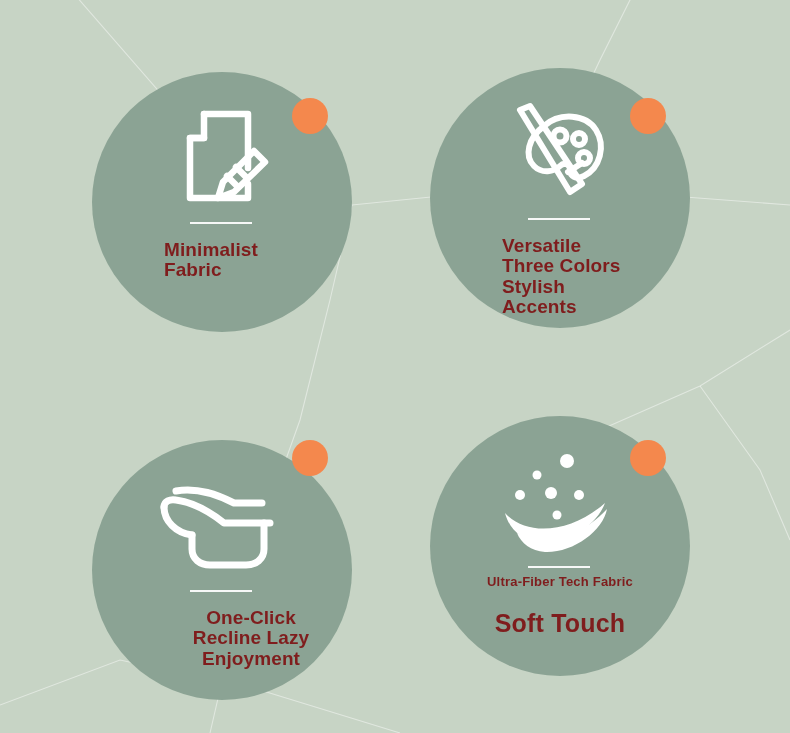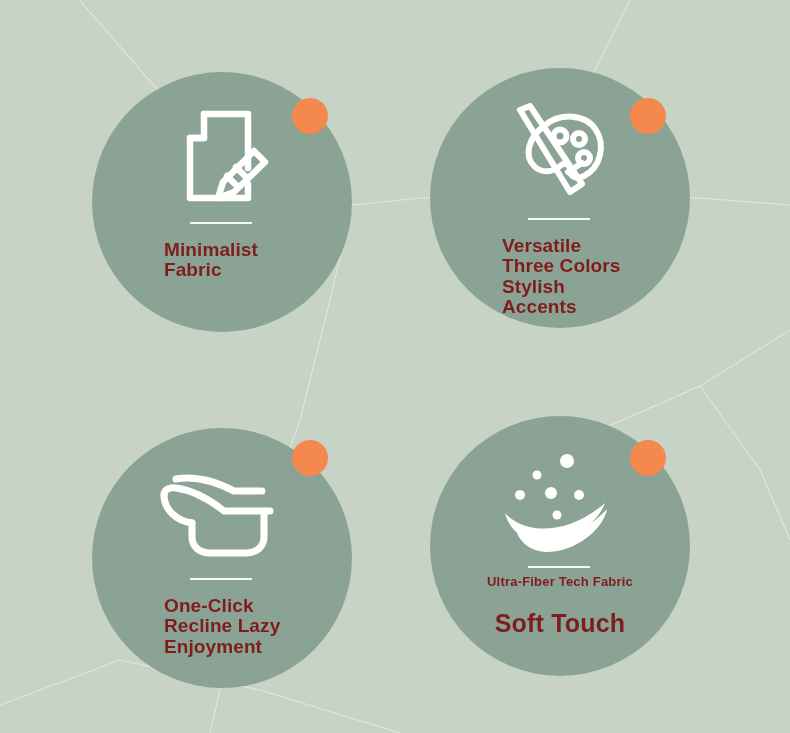--- a/index.html
+++ b/index.html
@@ -36,21 +36,21 @@
     position: absolute;
     width: 260px;
     height: 260px;
     border-radius: 50%;
     background: #8ba394;
     box-sizing: border-box;
   }
 
   .circle.c1 { left: 92px;  top: 72px;  }
   .circle.c2 { left: 430px; top: 68px;  }
-  .circle.c3 { left: 92px;  top: 428px; }
+  .circle.c3 { left: 92px;  top: 440px; text-align: center; }
   .circle.c4 { left: 430px; top: 416px; }
 
   .dot {
     position: absolute;
     width: 36px;
     height: 36px;
     border-radius: 50%;
     background: #f4884d;
   }
   .dot.d1 { left: 292px; top: 98px;  }

